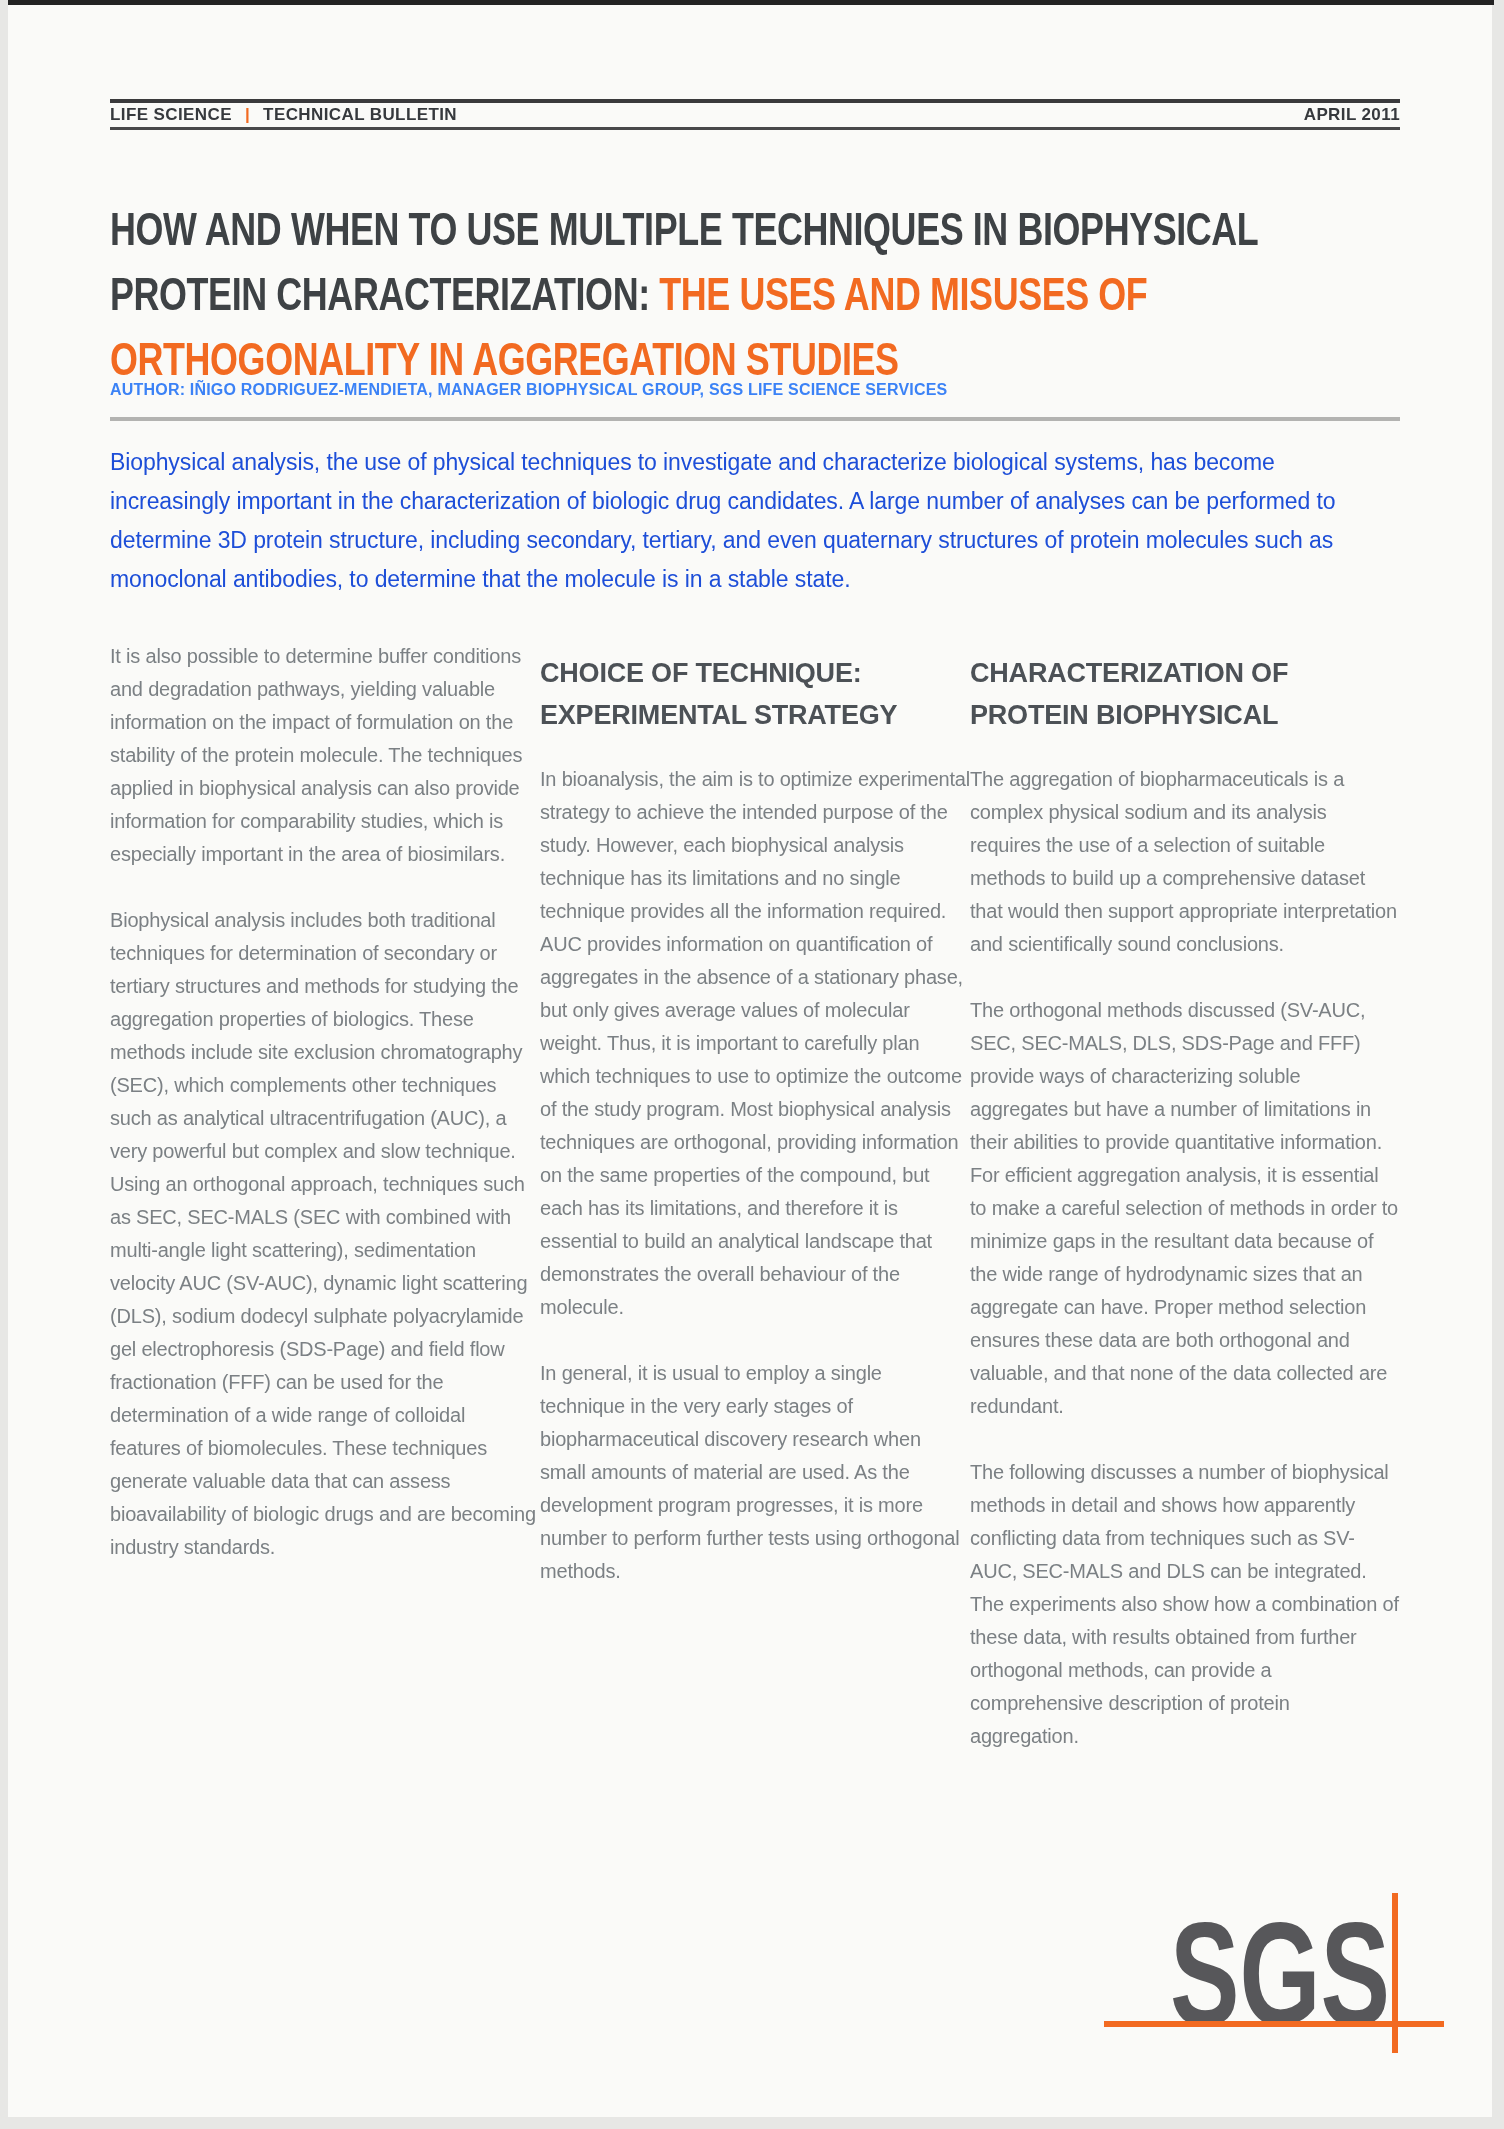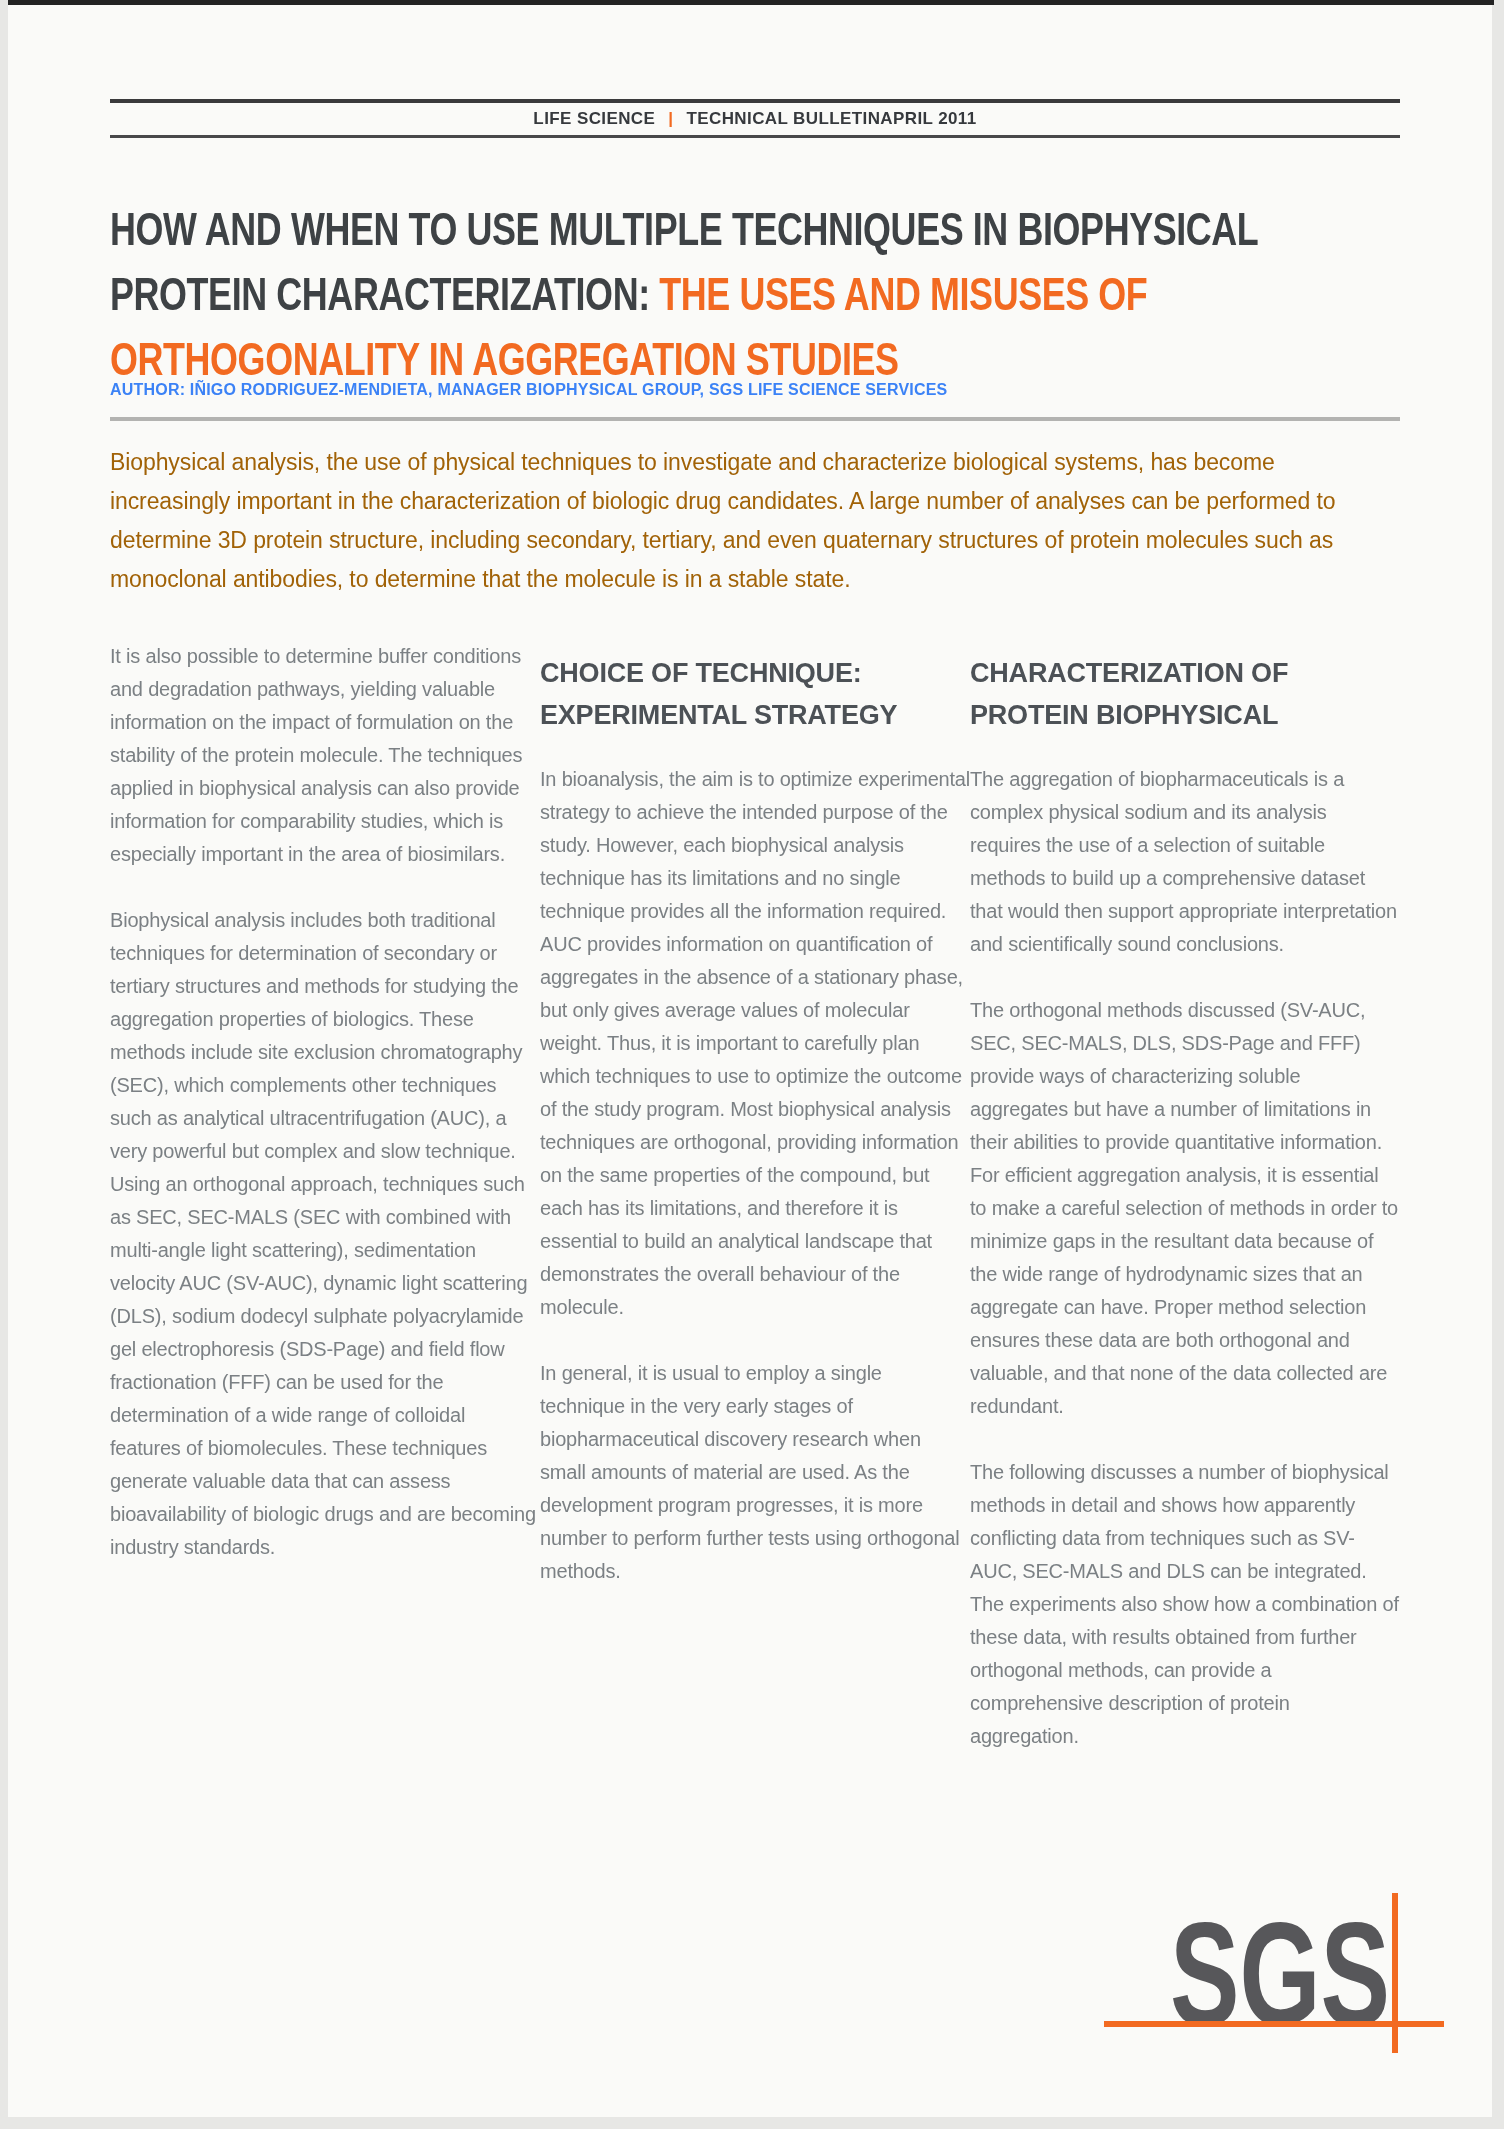--- a/index.html
+++ b/index.html
@@ -13,24 +13,24 @@
   .edge-top {
     position:absolute; left:8px; right:10px; top:0; height:5px;
     background:#232323;
   }
   .page {
     position:absolute; left:8px; top:5px; width:1484px; height:2112px;
     background:#fafaf8;
   }
   
   .doc-header {
-    position:absolute; left:102px; right:92px; top:94px; height:39px;
+    position:absolute; left:102px; right:92px; top:94px; height:31px;
     border-top:4px solid #3a3a3c;
     border-bottom:3px solid #48484a;
-    display:flex; align-items:center; justify-content:center;
+    display:flex; align-items:center; justify-content:space-between;
     font-size:17px; font-weight:bold; color:#36393d; letter-spacing:0.4px;
   }
   .doc-header .sep { color:#f26a21; margin:0 13px; font-weight:bold; }
   
   .title-block {
     position:absolute; left:102px; top:192px; width:1647px;
     transform:scaleX(0.78); transform-origin:left top;
     font-weight:bold; font-size:46px; letter-spacing:-0.5px;
   }
   .title-line { white-space:nowrap; line-height:65px; height:65px; }
@@ -41,21 +41,21 @@
     position:absolute; left:102px; top:376px;
     font-size:16px; font-weight:bold; color:#3b82f6; letter-spacing:0.2px;
   }
   .rule-gray {
     position:absolute; left:102px; right:92px; top:412px; height:4px;
     background:#b3b3b1;
   }
   
   .intro {
     position:absolute; left:102px; right:92px; top:438px;
-    font-size:23px; line-height:39px; color:#a16207; letter-spacing:-0.1px;
+    font-size:23px; line-height:39px; color:#1d4ed8; letter-spacing:-0.1px;
   }
   
   .columns {
     position:absolute; left:102px; right:92px; top:635px;
     display:flex; 
   }
   .col {
     flex:1;
     font-size:20px; line-height:33px; color:#7b8084; letter-spacing:-0.2px;
   }

